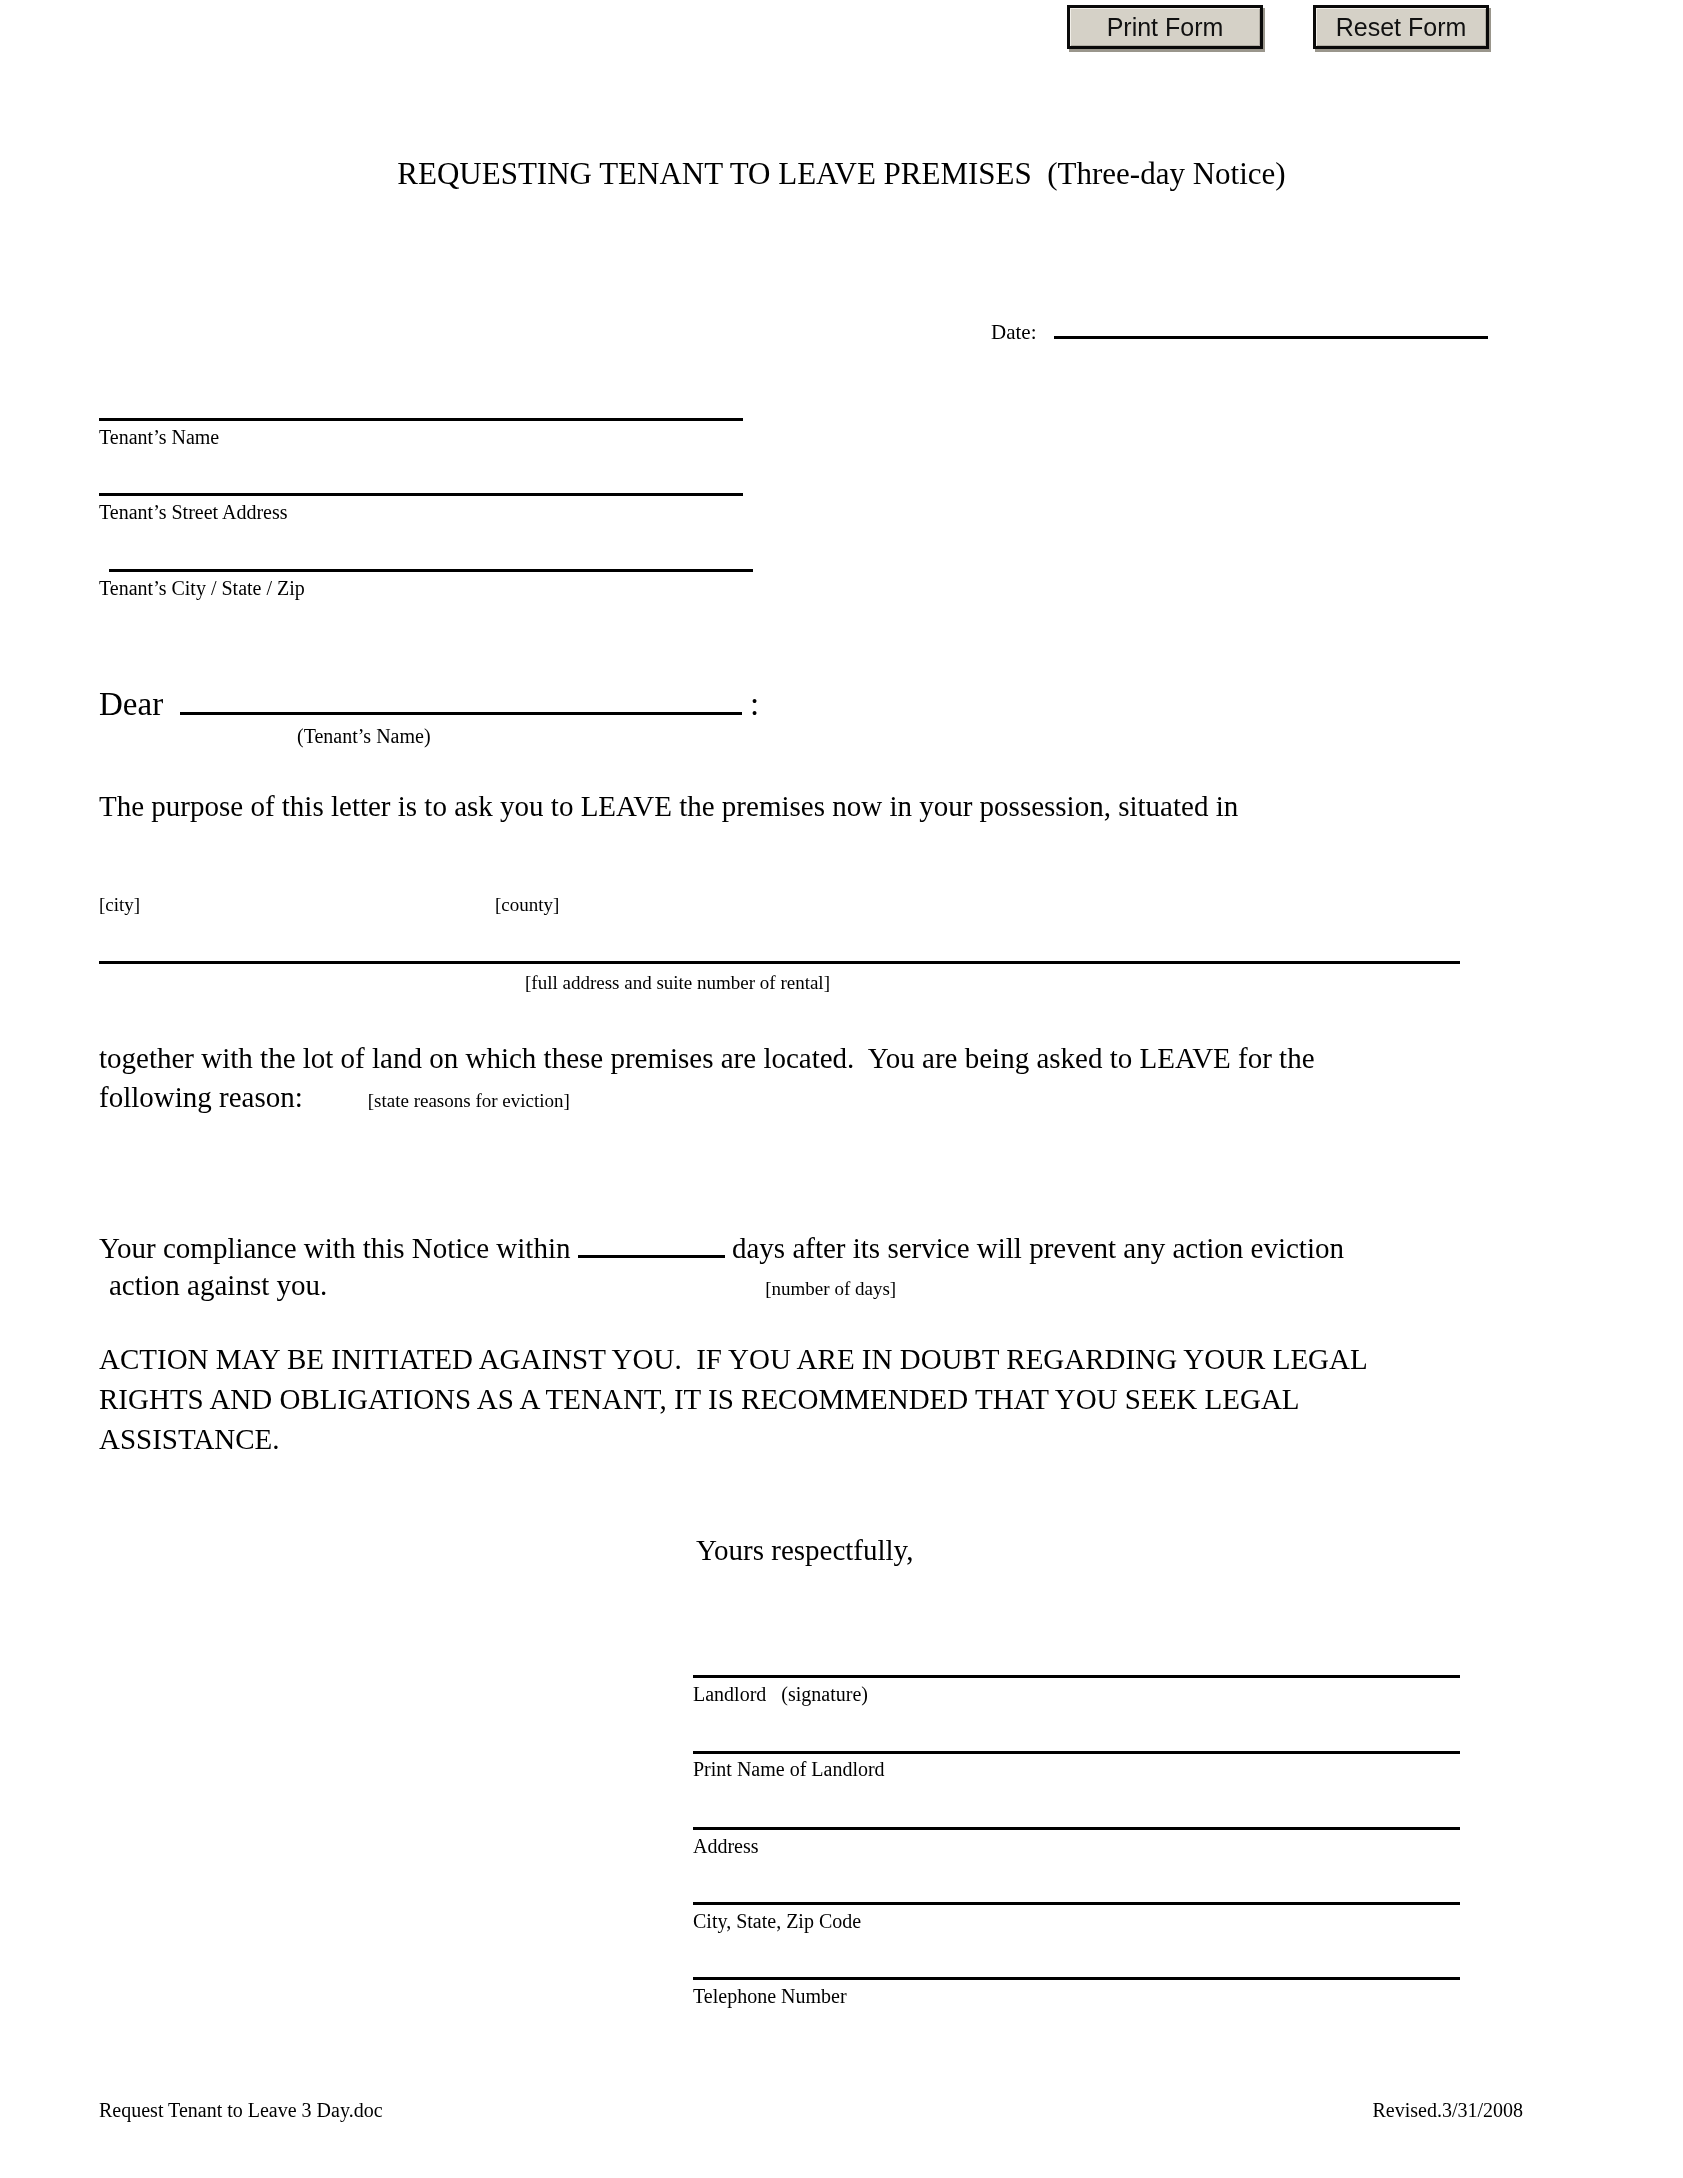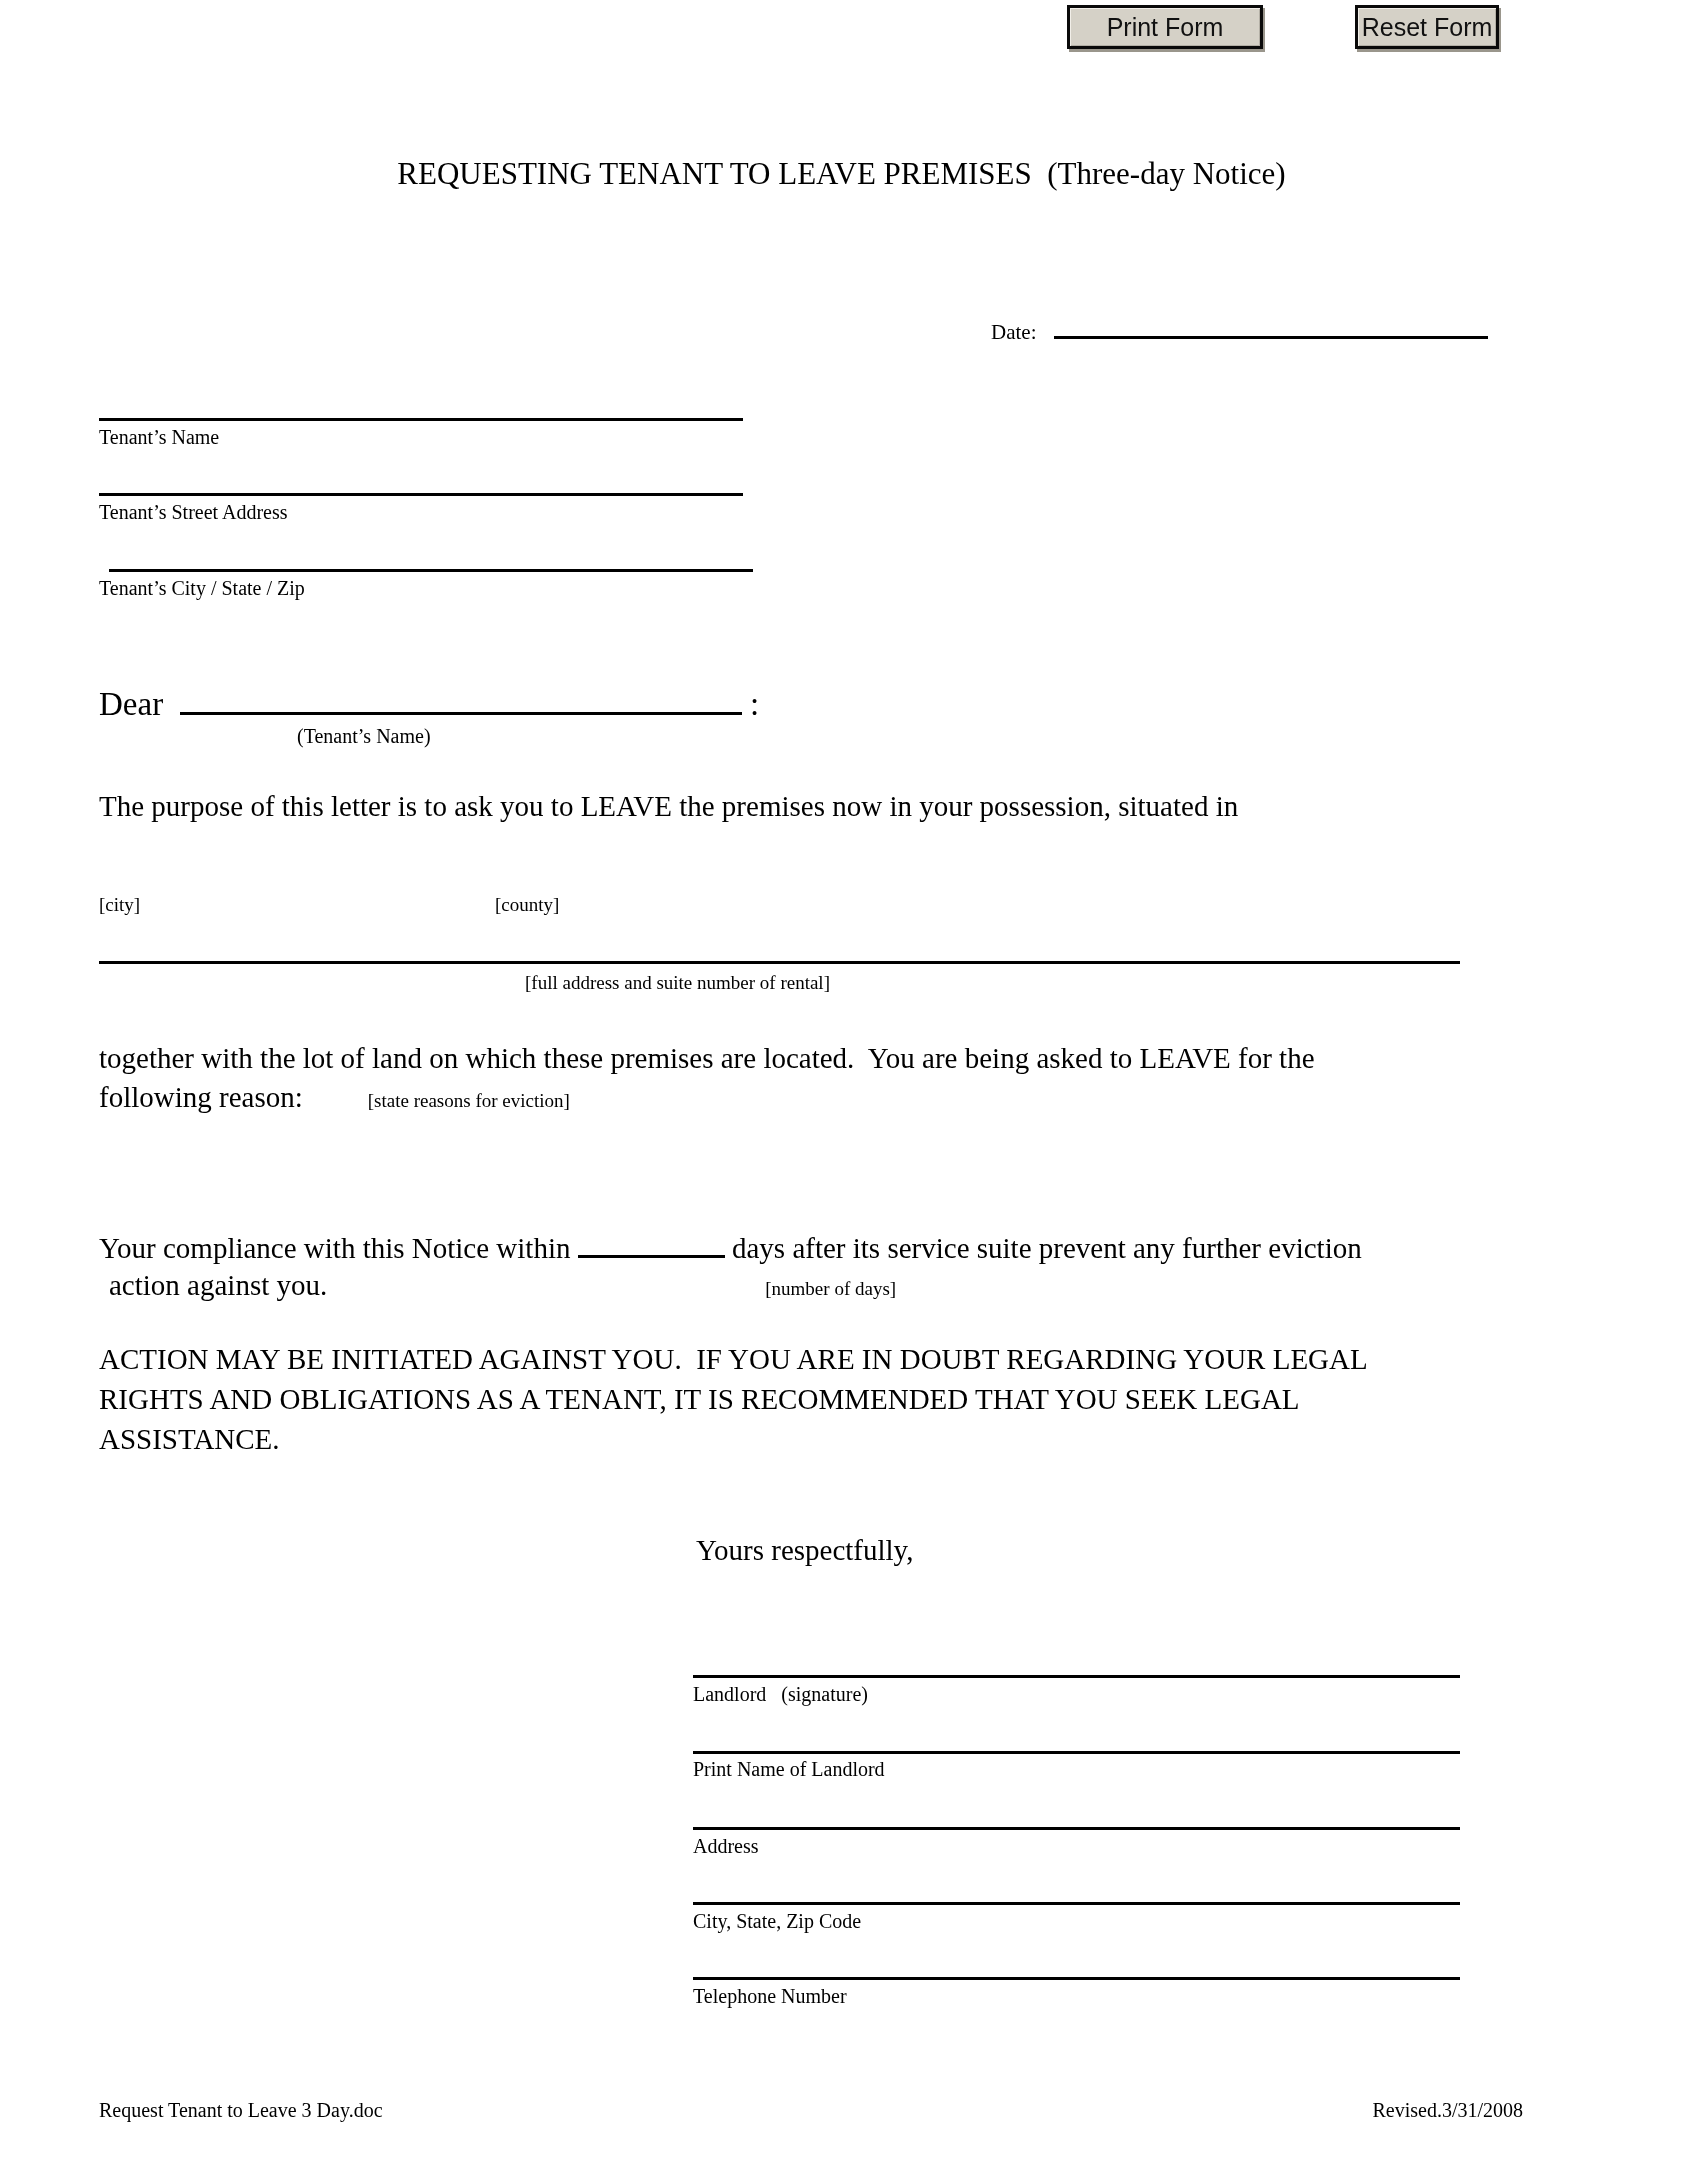--- a/index.html
+++ b/index.html
@@ -25,21 +25,21 @@
     font-family: "Liberation Sans", "DejaVu Sans", sans-serif;
     font-size: 25px;
     color: #111;
     display: flex;
     align-items: center;
     justify-content: center;
     box-sizing: border-box;
     cursor: pointer;
   }
   .btn-print { left: 1067px; width: 196px; }
-  .btn-reset { left: 1355px; width: 144px; }
+  .btn-reset { left: 1313px; width: 176px; }
 
   
   .title {
     position: absolute;
     top: 156px;
     left: 0;
     width: 100%;
     text-align: center;
     font-size: 31px;
   }
@@ -109,21 +109,21 @@
   <div class="uline-abs" style="left:99px; top:931px; width:1361px; height:30px;" data-bind="body.address_value"></div>
   <div class="abs hint" style="left:0; top:972px; width:1355px; text-align:center;" data-bind="body.address_hint">[full address and suite number of rental]</div>
 
   <div class="abs body-text" style="left:99px; top:1038px; width:1445px;" data-bind="body.together_line1">together with the lot of land on which these premises are located.  You are being asked to LEAVE for the</div>
   <div class="abs" style="left:99px; top:1077px;">
     <span class="body-text" data-bind="body.together_line2">following reason:</span>
     <span class="hint" style="margin-left:61px;" data-bind="body.reasons_hint">[state reasons for eviction]</span>
   </div>
 
   <div class="abs body-text" style="left:99px; top:1226px;">
-    <span data-bind="body.compliance_before">Your compliance with this Notice within </span><span class="uline" style="width:147px;" data-bind="body.compliance_days_value"></span><span data-bind="body.compliance_after"> days after its service suite prevent any further eviction</span>
+    <span data-bind="body.compliance_before">Your compliance with this Notice within </span><span class="uline" style="width:147px;" data-bind="body.compliance_days_value"></span><span data-bind="body.compliance_after"> days after its service will prevent any action eviction</span>
   </div>
   <div class="abs" style="left:109px; top:1265px;">
     <span class="body-text" data-bind="body.compliance_line2">action against you.</span>
     <span class="hint" style="margin-left:434px;" data-bind="body.days_hint">[number of days]</span>
   </div>
 
   <div class="abs caps-block" style="left:99px; top:1339px; width:1465px;">
     <div data-bind="body.warning_lines.1">ACTION MAY BE INITIATED AGAINST YOU.  IF YOU ARE IN DOUBT REGARDING YOUR LEGAL</div>
     <div data-bind="body.warning_lines.2">RIGHTS AND OBLIGATIONS AS A TENANT, IT IS RECOMMENDED THAT YOU SEEK LEGAL</div>
     <div data-bind="body.warning_lines.3">ASSISTANCE.</div>

